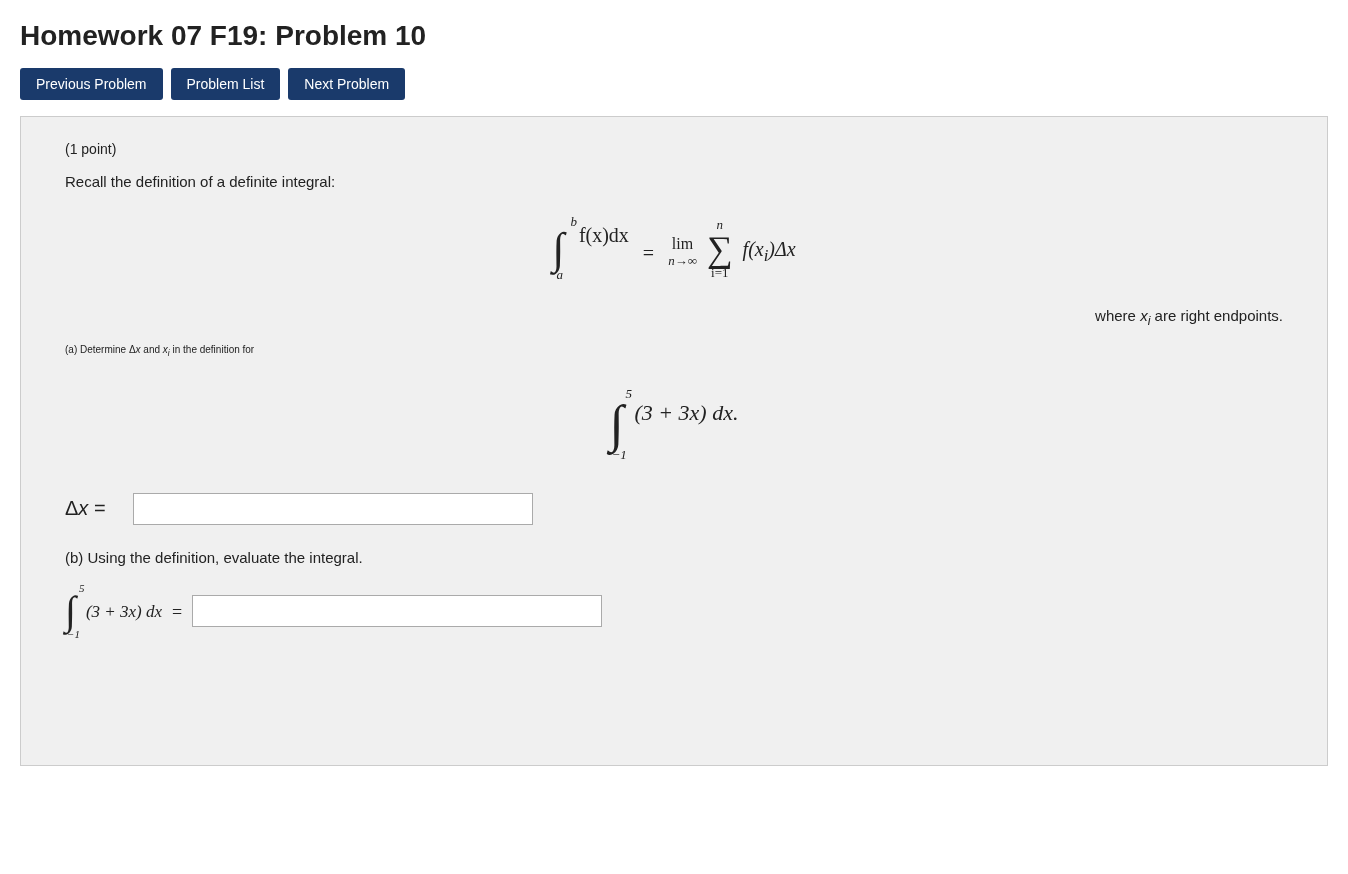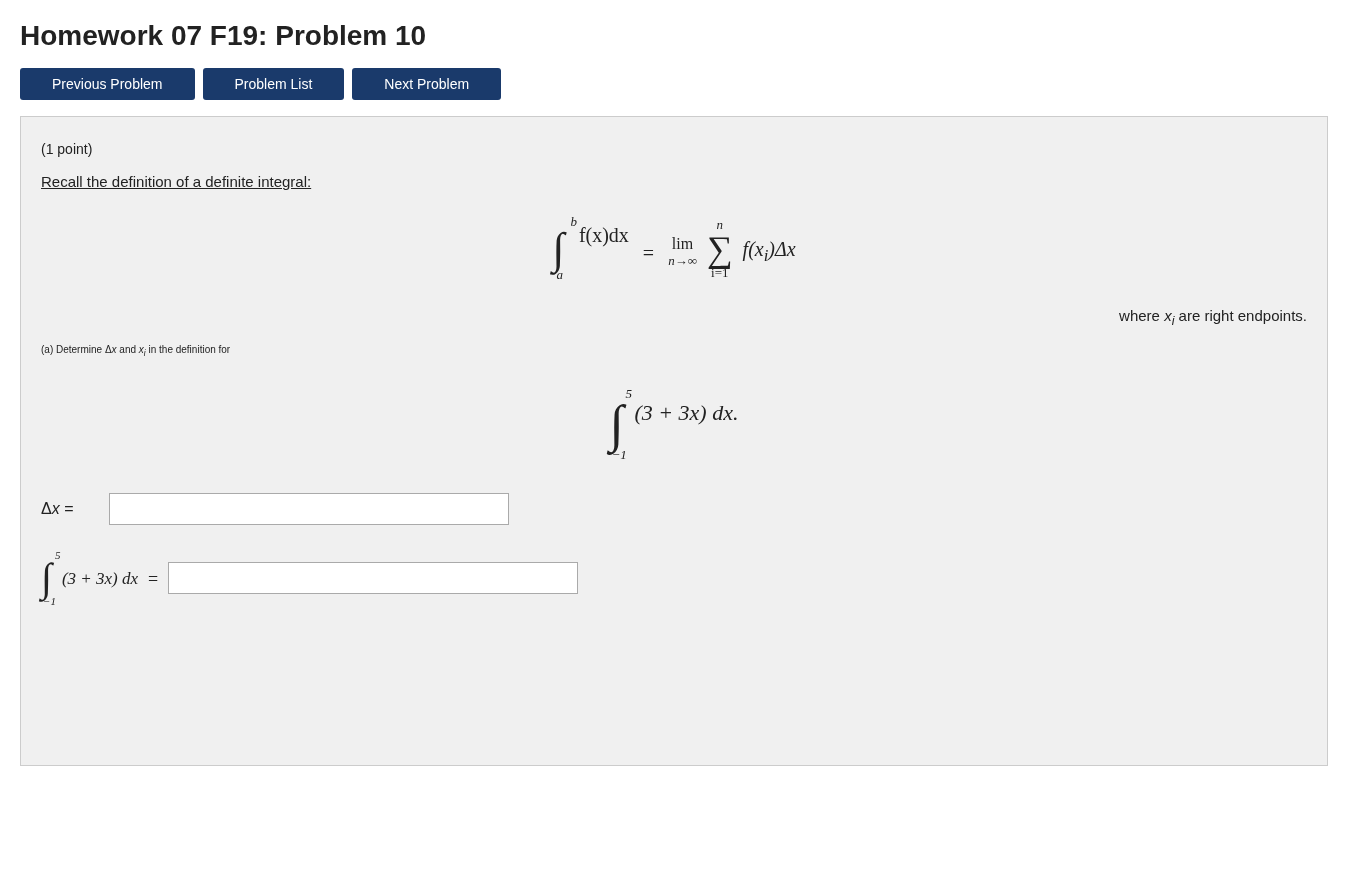--- a/index.html
+++ b/index.html
@@ -16,38 +16,37 @@
     }
     .nav-buttons {
       display: flex;
       gap: 8px;
       margin-bottom: 16px;
     }
     .nav-btn {
       background: #1a3a6b;
       color: #fff;
       border: none;
-      padding: 8px 32px;
+      padding: 8px 16px;
       font-size: 14px;
       cursor: pointer;
       border-radius: 3px;
     }
     .problem-box {
       background: #f0f0f0;
       border: 1px solid #ccc;
-      padding: 24px 20px;
+      padding: 24px 44px;
       min-height: 650px;
     }
     .point-label {
       font-size: 14px;
       margin-bottom: 16px;
     }
     .recall-text {
       font-size: 15px;
-      text-decoration: underline;
     }
     .formula-center {
       text-align: center;
       margin: 24px 0;
       font-size: 18px;
     }
     .where-text {
       font-size: 15px;
       margin-bottom: 16px;
       text-align: right;
@@ -61,21 +60,21 @@
       margin: 16px 0 30px 0;
       font-size: 22px;
     }
     .input-row {
       display: flex;
       align-items: center;
       gap: 8px;
       margin-bottom: 16px;
     }
     .input-label {
-      font-size: 16px;
+      font-size: 20px;
       min-width: 60px;
     }
     .answer-input {
       width: 400px;
       height: 32px;
       border: 1px solid #aaa;
       background: #fff;
       padding: 4px 8px;
       font-size: 14px;
     }
@@ -163,20 +162,21 @@
     </span>
   </div>
 
   <div class="input-row">
     <span class="input-label">Δ<em>x</em> =</span>
     <input class="answer-input" type="text" value="" style="">
   </div>
 
 
   <div class="part-b">
+    <div class="part-b-label">(b) Using the definition, evaluate the integral.</div>
 
     <div class="part-b-row">
 
       <span style="font-family:'Times New Roman',serif; display:inline-flex; align-items:flex-start; gap:2px; font-size:16px;">
         <span style="display:inline-flex; flex-direction:column; align-items:flex-start; margin-right:-4px;">
           <span style="font-size:11px; font-style:italic; margin-left:14px;">5</span>
           <span style="font-size:40px; font-style:normal; line-height:0.85;">∫</span>
           <span style="font-size:11px; font-style:italic; margin-left:2px;">−1</span>
         </span>
         <span style="font-style:italic; font-size:17px; margin-top:20px;"> (3 + 3x) dx</span>

